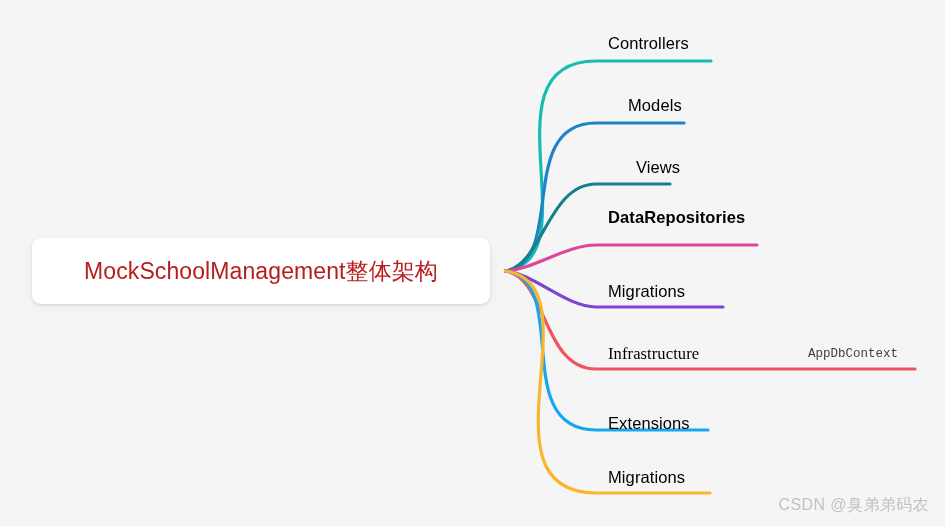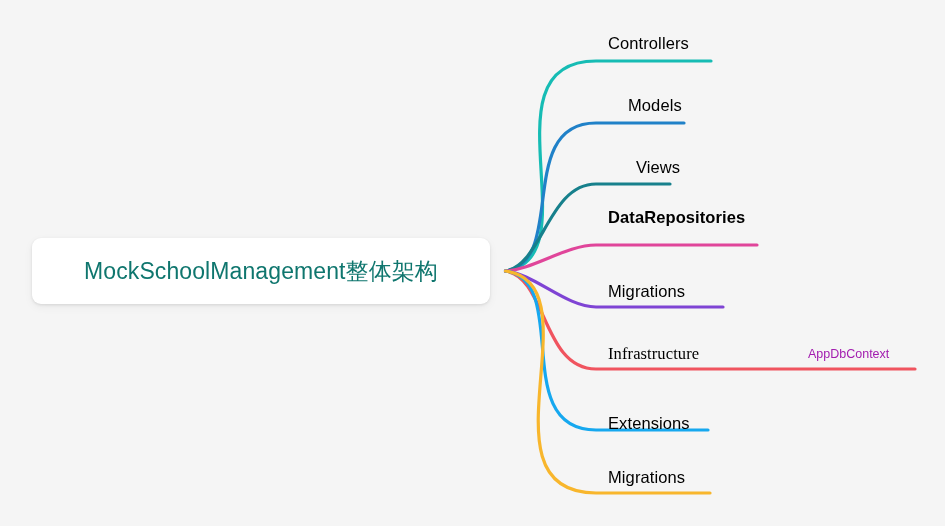--- a/index.html
+++ b/index.html
@@ -38,39 +38,40 @@
     background: #ffffff;
     border-radius: 9px;
     box-shadow: 0 1px 3px rgba(0,0,0,0.10), 0 3px 10px rgba(0,0,0,0.05);
     display: flex;
     align-items: center;
     justify-content: center;
     box-sizing: border-box;
   }
   #central-node-label {
     font-size: 23px;
-    color: #0f766e;
+    color: #b91c1c;
     font-weight: 400;
     letter-spacing: 0.1px;
     white-space: nowrap;
   }
   .branch-label {
     position: absolute;
     font-size: 16.5px;
     color: #000000;
     white-space: nowrap;
     font-weight: 400;
     letter-spacing: 0.1px;
   }
   .sub-label {
     position: absolute;
     font-size: 12.5px;
-    color: #a21caf;
+    color: #404040;
     white-space: nowrap;
     font-weight: 400;
+    font-family: Liberation Mono, monospace;
   }
   #watermark {
     position: absolute;
     right: 16px;
     bottom: 10px;
     font-size: 16px;
     color: #c2c2c2;
     letter-spacing: 0.4px;
     white-space: nowrap;
     user-select: none;
@@ -103,14 +104,15 @@
       <div class="branch-label" style="left: 628px; top: 96px;">Models</div>
       <div class="branch-label" style="left: 608px; top: 158px; margin-left: 28px;">Views</div>
       <div class="branch-label" style="left: 608px; top: 208px; font-weight: bold;">DataRepositories</div>
       <div class="branch-label" style="left: 608px; top: 282px;">Migrations</div>
       <div class="branch-label" style="left: 608px; top: 344px; font-family: Liberation Serif, serif;">Infrastructure</div>
       <div class="sub-label" style="left: 808px; top: 347px;">AppDbContext</div>
       <div class="branch-label" style="left: 608px; top: 406px; margin-top: 8px;">Extensions</div>
       <div class="branch-label" style="left: 608px; top: 468px;">Migrations</div>
     </div>
 
+  <div id="watermark">CSDN @臭弟弟码农</div>
 
 </div>
 
 </body></html>

